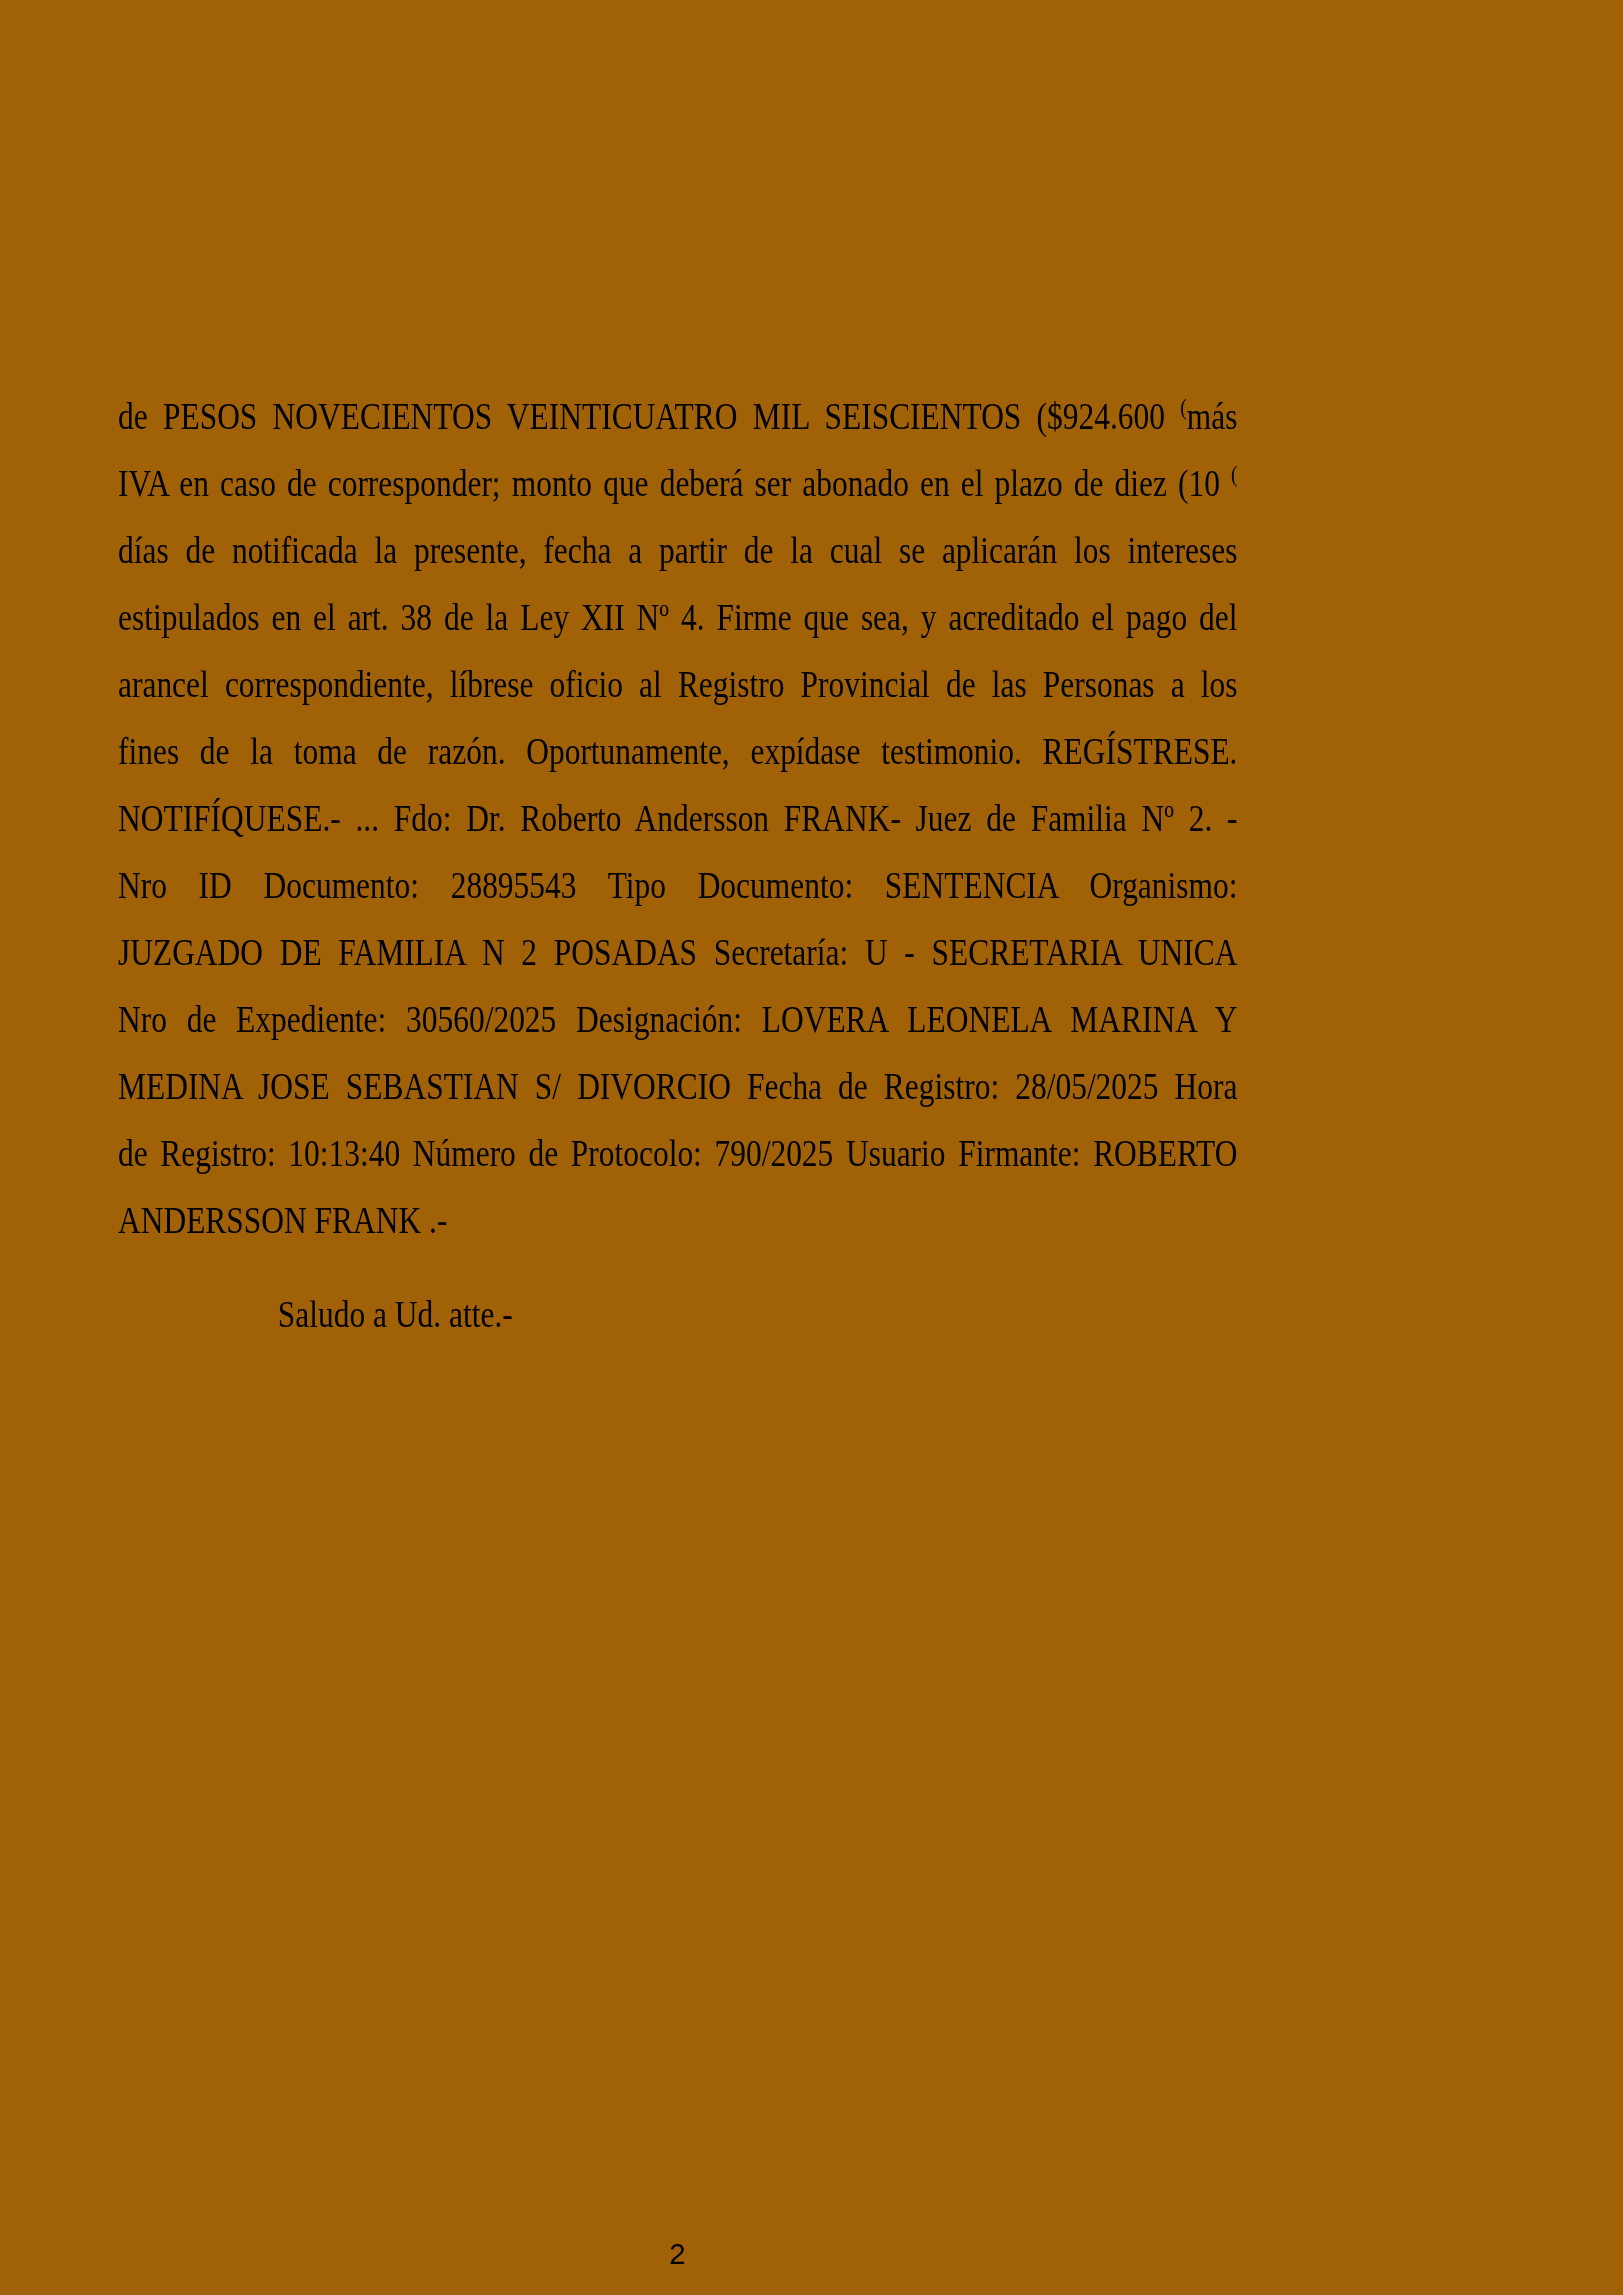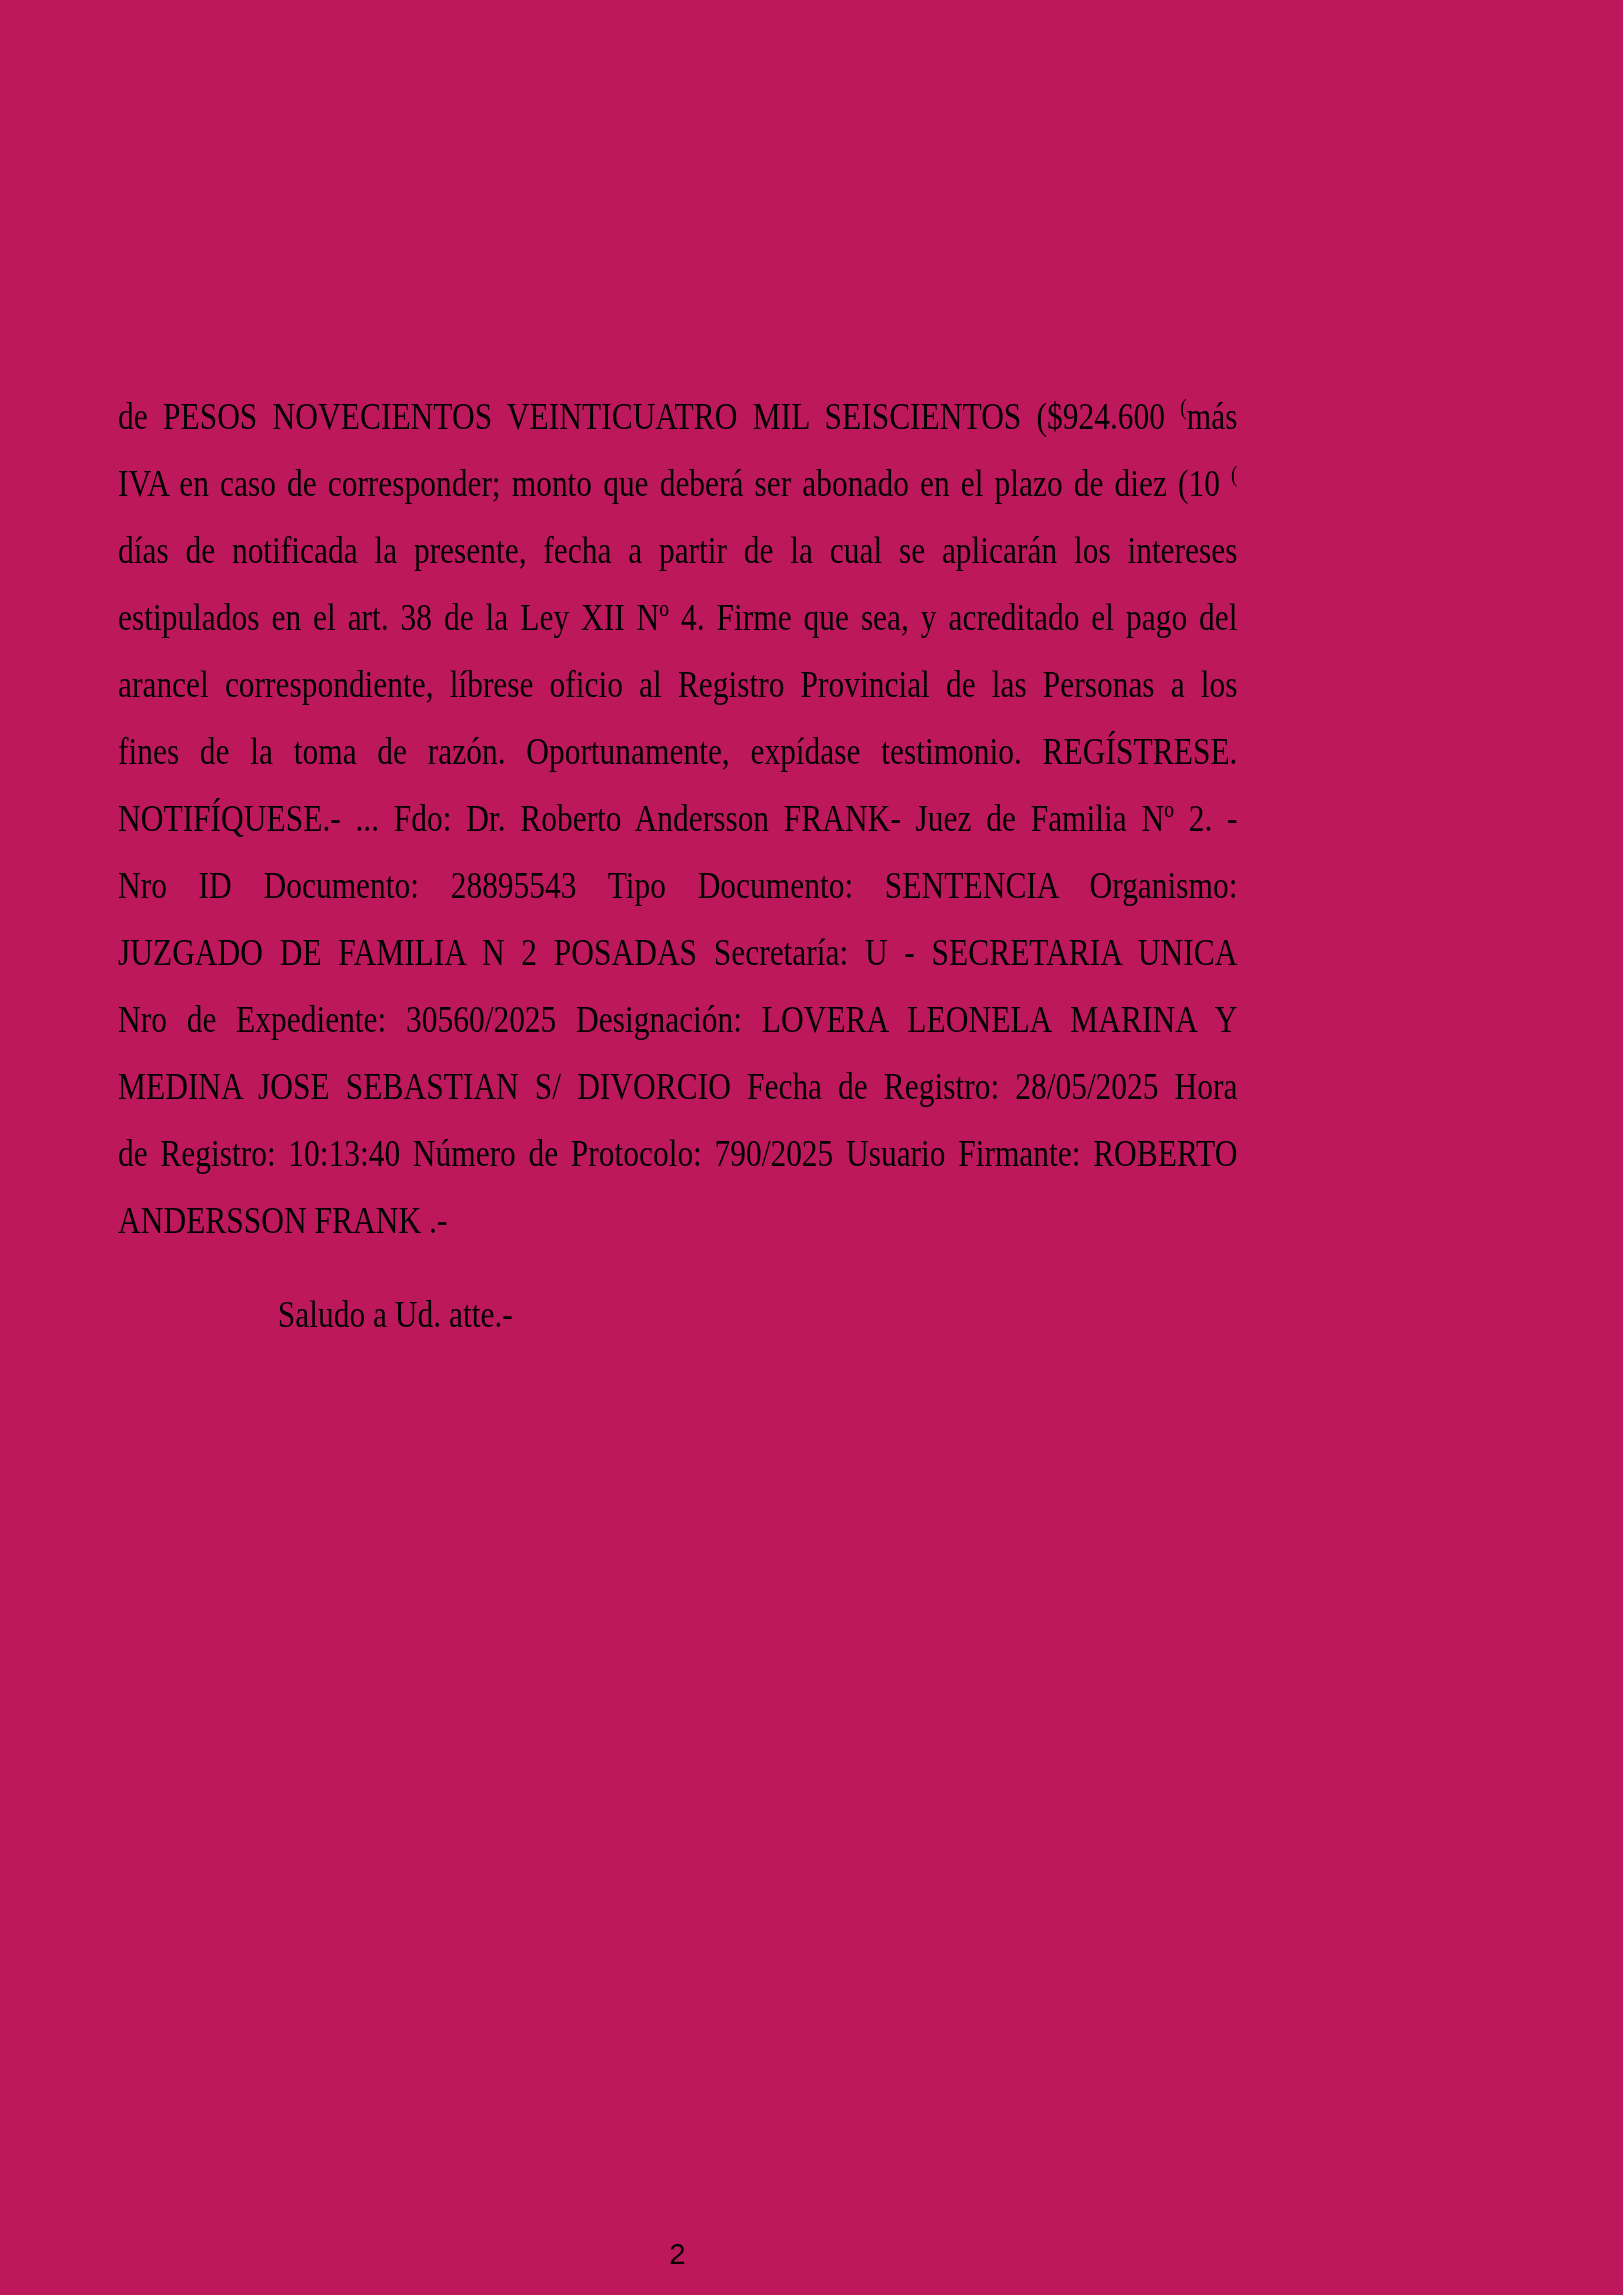--- a/index.html
+++ b/index.html
@@ -11,21 +11,21 @@
     height: 2295px;
     position: relative;
     background: #ffffff;
     overflow: hidden;
   }
   .page {
     position: absolute;
     left: 0; top: 0;
     width: 1623px;
     height: 2295px;
-    background: #be185d;
+    background: #a16207;
     color: #000000;
   }
   
   .doc-body {
     position: absolute;
     left: 118px;
     top: 383px;
     width: 1317px;
     transform: scaleX(0.85);
     transform-origin: 0 0;

